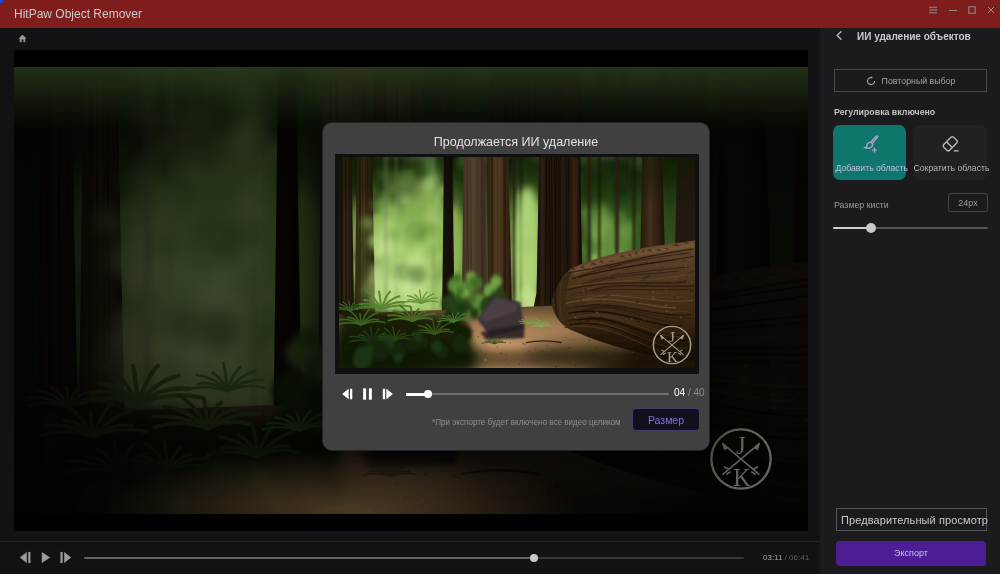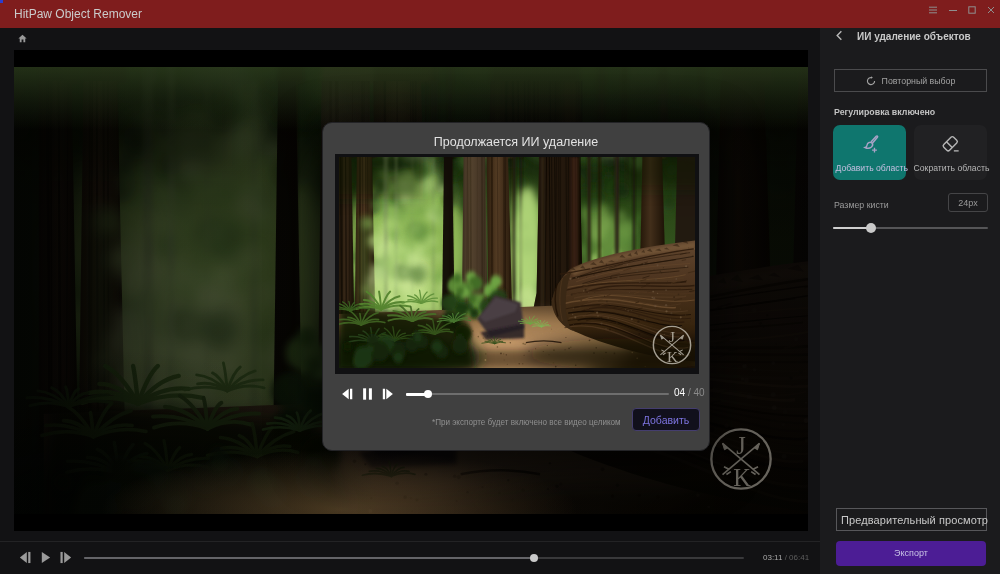--- a/index.html
+++ b/index.html
@@ -1200,14 +1200,14 @@
         <rect x="0.5" y="2" width="2.6" height="12" fill="#fff"></rect>
         <polygon points="4.5,2 12,8 4.5,14" fill="#fff"></polygon>
       </svg>
     <div class="mslider" style="left:83px; top:9px; width:263px; background:#6e6e6e"></div>
     <div class="mslider" style="left:83px; top:8.5px; width:22px; background:#fff; height:3px"></div>
     <div class="abs" style="left:101px; top:6px; width:8px; height:8px; border-radius:50%; background:#fff"></div>
     <div class="abs nw" style="left:351px; top:3px; font-size:10px; color:#fff">04 <span style="color:#8a8a8a">/ 40</span></div>
   </div>
   <div class="abs" style="left:0; top:285px; width:388px; height:30px">
     <div class="abs nw" style="left:109px; top:9px; font-size:9.3px; color:#8f8f8f; transform:scaleX(0.87); transform-origin:left center">*При экспорте будет включено все видео целиком</div>
-    <div class="abs" style="left:309px; top:0px; width:68px; height:23px; border:1px solid #443d6e; border-radius:4px; background:#11101c; text-align:center; line-height:22px; font-size:10.5px; color:#7d74e0">Добавить</div>
+    <div class="abs" style="left:309px; top:0px; width:68px; height:23px; border:1px solid #443d6e; border-radius:4px; background:#11101c; text-align:center; line-height:22px; font-size:10.5px; color:#7d74e0">Размер</div>
   </div>
 </div>
 </body></html>

